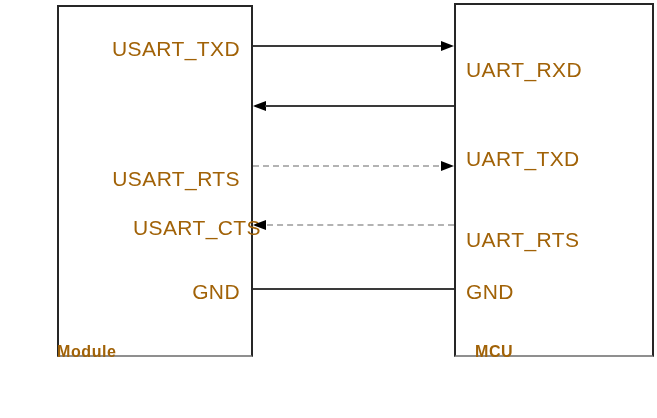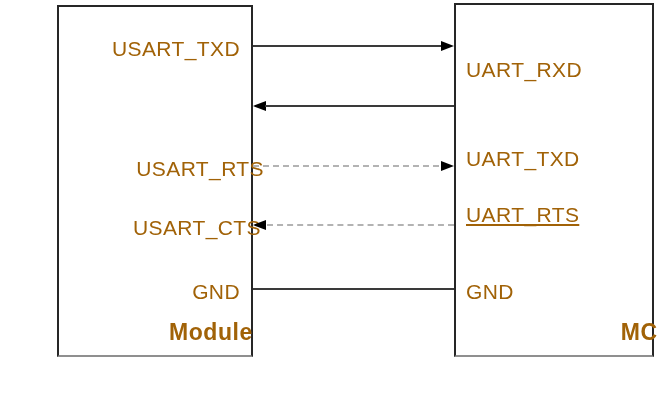--- a/index.html
+++ b/index.html
@@ -23,23 +23,24 @@
     height:22px;line-height:22px;
     font-size:21px;
     letter-spacing:0.4px;
     white-space:nowrap;
   }
   .pin-label.left-col{text-align:right;}
   .pin-label.right-col{text-align:left;}
   .box-title{
     position:absolute;
     height:24px;line-height:24px;
-    font-size:23px;font-weight:bold;
+    font-size:16px;font-weight:bold;
     letter-spacing:0.6px;
-    text-align:right;
+    text-align:left;
+    margin-top:20px;
   }
   .line{
     position:absolute;height:0;
     border-top:2px solid #3a3a3a;
   }
   .line.dashed{
     border-top-style:dashed;
     border-top-color:#b3b3b3;
   }
   .arrow{
@@ -53,27 +54,27 @@
 </head>
 <body>
 
 <div id="stage">
 
   <div class="box" style="left:57px;top:5px;width:196px;height:352px;"></div>
 
   <div class="box" style="left:454px;top:3px;width:200px;height:354px;"></div>
 
   <div class="pin-label left-col" style="left:60px;top:38px;width:180px;">USART_TXD</div>
-  <div class="pin-label left-col" style="left:60px;top:158px;width:180px;padding-left:24px;">USART_RTS</div>
+  <div class="pin-label left-col" style="left:60px;top:168px;width:180px;">USART_RTS</div>
   <div class="pin-label left-col" style="left:60px;top:217px;width:180px;margin-left:21px;">USART_CTS</div>
   <div class="pin-label left-col" style="left:60px;top:281px;width:180px;">GND</div>
 
   <div class="pin-label right-col" style="left:466px;top:38px;width:182px;margin-top:21px;">UART_RXD</div>
   <div class="pin-label right-col" style="left:466px;top:116px;width:182px;margin-top:32px;">UART_TXD</div>
-  <div class="pin-label right-col" style="left:466px;top:204px;width:182px;text-decoration:underline;">UART_RTS</div>
+  <div class="pin-label right-col" style="left:466px;top:229px;width:182px;">UART_RTS</div>
   <div class="pin-label right-col" style="left:466px;top:281px;width:182px;">GND</div>
 
   <div class="line" style="left:253px;top:45px;width:189px;"></div>
   <div class="arrow right" style="left:441px;top:41px;"></div>
 
   <div class="arrow left" style="left:253px;top:101px;"></div>
   <div class="line" style="left:265px;top:105px;width:189px;"></div>
 
   <div class="line dashed" style="left:253px;top:165px;width:186px;"></div>
   <div class="arrow right" style="left:441px;top:161px;"></div>

